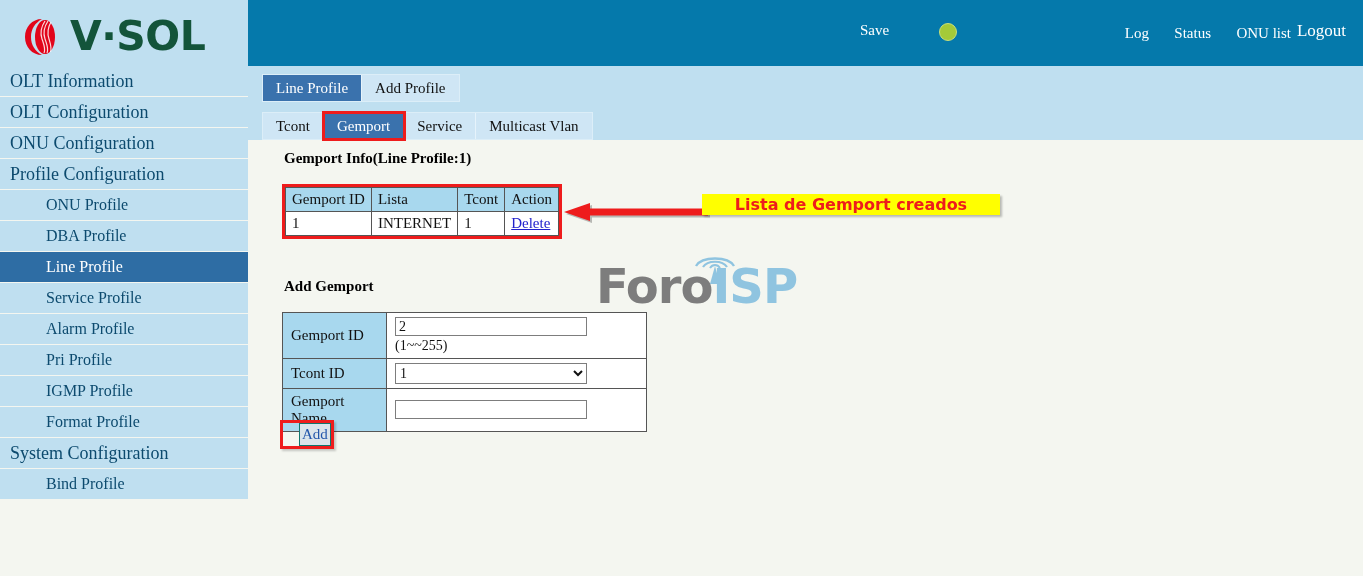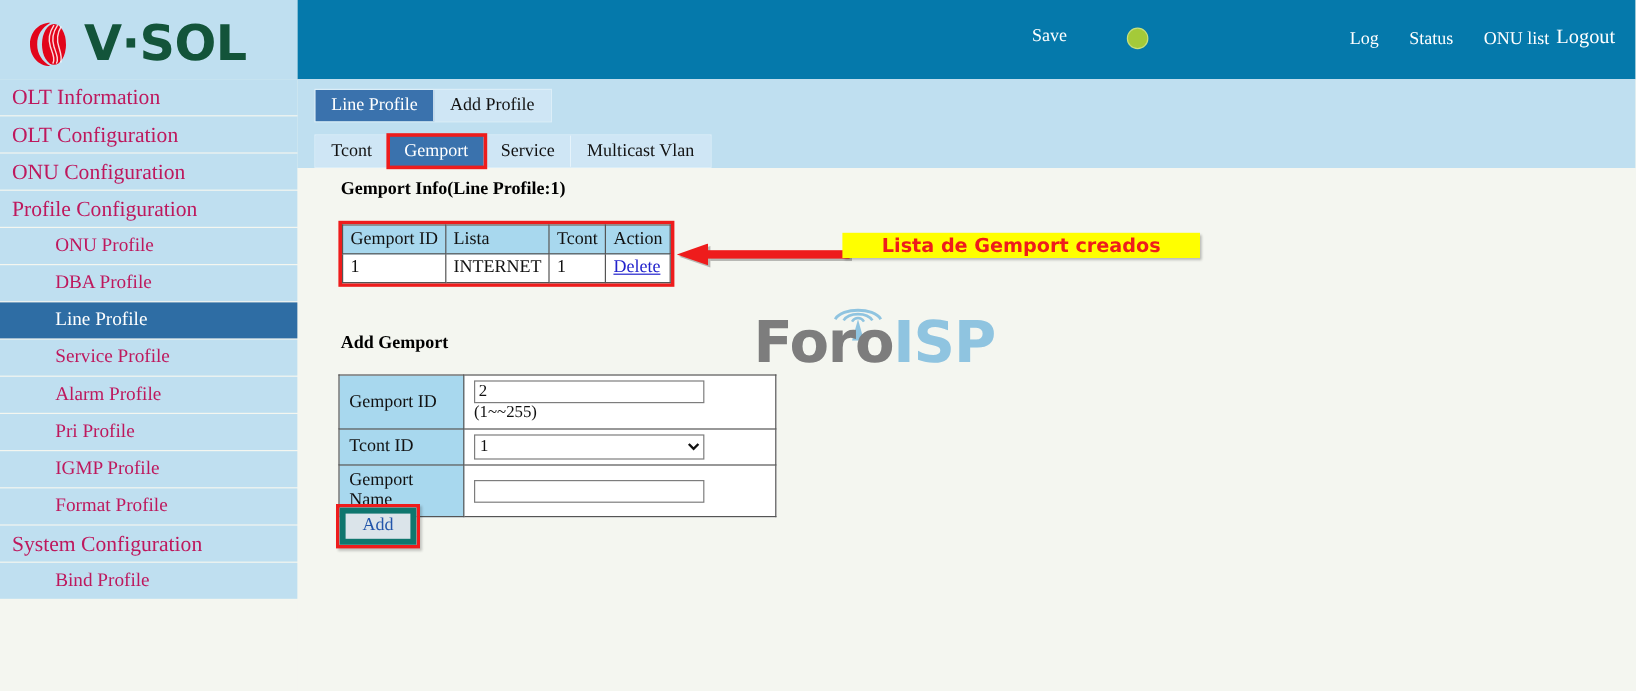--- a/index.html
+++ b/index.html
@@ -48,21 +48,21 @@
     font-weight: bold;
     font-size: 41px;
     letter-spacing: -0.5px;
     color: #13543a;
     line-height: 1;
   }
   .nav-item {
     height: 30px;
     line-height: 30px;
     background: #bfdff0;
-    color: #be185d;
+    color: #0c4a6e;
     font-size: 18px;
     padding-left: 10px;
     margin-bottom: 1px;
     box-sizing: border-box;
     white-space: nowrap;
   }
   .nav-item.sub {
     padding-left: 46px;
     font-size: 16px;
   }
@@ -250,21 +250,21 @@
     font-family: "DejaVu Sans", sans-serif;
     font-weight: bold;
     font-size: 48px;
     line-height: 1;
     letter-spacing: -1px;
     position: absolute;
     left: 0;
     top: 12px;
     white-space: nowrap;
   }
-  .wm-foro { color: #7d7d7d; margin-left: 32px; }
+  .wm-foro { color: #7d7d7d; }
   .wm-isp  { color: #8fc4e0; }
 
   
   #add-title {
     position: absolute;
     left: 36px;
     top: 138px;
     font-size: 15px;
     font-weight: bold;
     color: #000000;
@@ -330,23 +330,24 @@
     border: 3px solid #ee1c1c;
     display: inline-block;
     box-shadow: 2px 2px 2px rgba(0,0,0,0.2);
   }
   #add-btn {
     display: block;
     background: #dbe4ea;
     color: #2255aa;
     font-family: "Liberation Serif", serif;
     font-size: 15px;
-    border: 5px solid #0f766e;
-    padding: 2px 14px;
+    border: 1px solid #0f766e;
+    padding: 2px 2px;
     cursor: pointer;
+    margin-left: 16px;
   }
 </style>
 </head>
 <body>
 
 <div id="sidebar">
 
   <div id="logo-area">
     <div id="logo-wrap">
       <div id="logo-mark">

